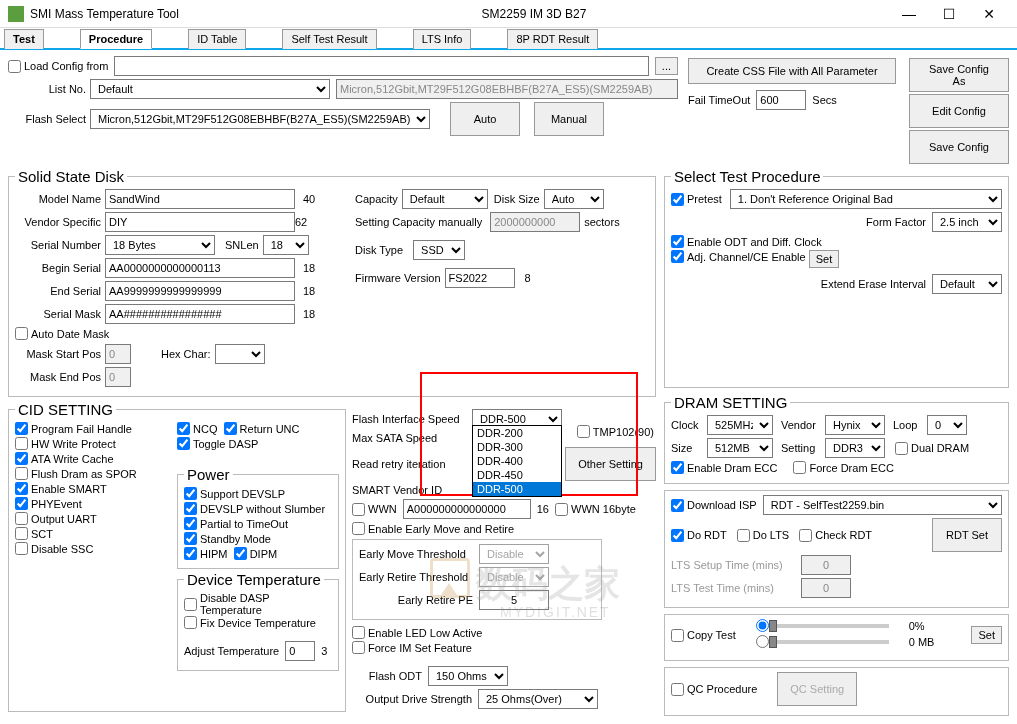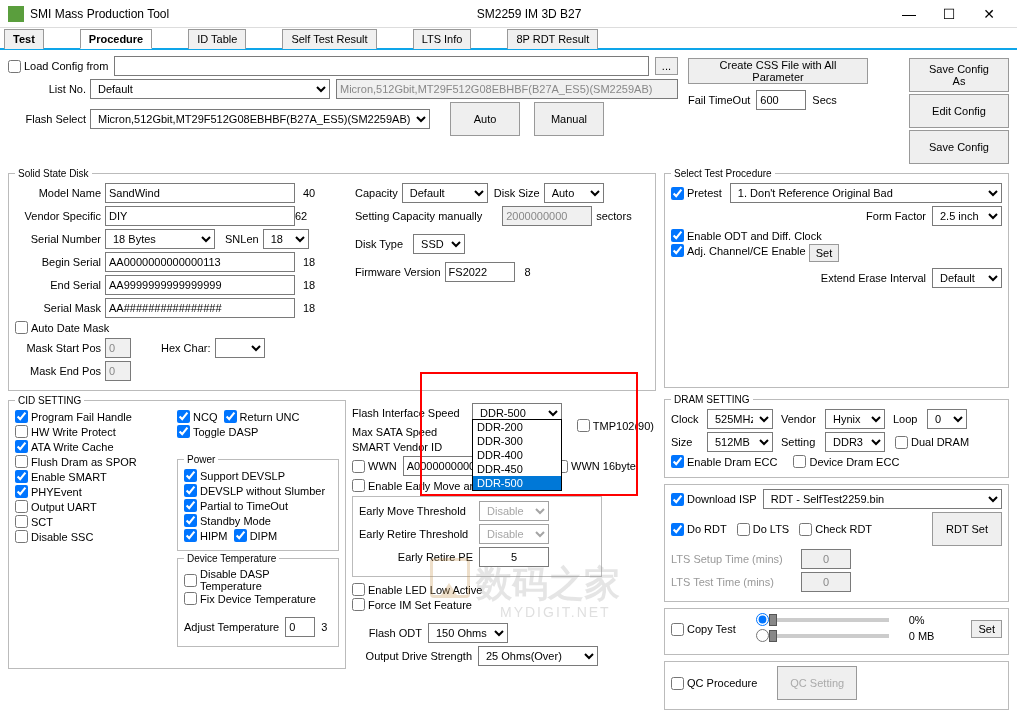--- a/index.html
+++ b/index.html
@@ -20,21 +20,21 @@
 .row { display: flex; align-items: center; margin-bottom: 3px; }
 .lbl { white-space: nowrap; }
 input[type=text], select { border: 1px solid #7a7a7a; height: 20px; padding: 1px 3px; font-size: 11px; background: #fff; }
 select { height: 20px; }
 input[type=text]:disabled { background: #f0f0f0; color: #888; }
 .btn { border: 1px solid #999; background: #efefef; height: 34px; padding: 0 12px; cursor: pointer; font-size: 11px; }
 .btn.small { height: 18px; padding: 0 6px; }
 input[type=checkbox] { margin-right: 3px; vertical-align: middle; }
 
 fieldset { border: 1px solid #bbb; padding: 4px 6px 6px 6px; margin: 0; position: relative; }
-legend { font-size: 10px; padding: 0 3px; margin-top: 10px; }
+legend { font-size: 15px; padding: 0 3px; margin-top: 10px; }
 
 .toprow { display: flex; gap: 10px; align-items: flex-start; }
 .leftcol { flex: 0 0 670px; }
 .rightcol { flex: 1; padding-top: 2px; }
 
 .rightbtns { text-align: right; }
 .rightbtns .btn { width: 100px; margin-bottom: 2px; display: block; margin-left: auto; }
 .dropdown-open { border: 1px solid #000; background: #fff; position: absolute; width: 90px; z-index: 100; }
 .dropdown-open div { padding: 1px 4px; }
 .dropdown-open div.sel { background: #0078d7; color: #fff; }
@@ -48,21 +48,21 @@
 
 .slider { display:inline-block; width:120px; height:4px; background:#ccc; position:relative; vertical-align:middle; }
 .slider .thumb { position:absolute; left:0; top:-4px; width:8px; height:12px; background:#888; border:1px solid #555; }
 label { display:inline-flex; align-items:center; }
 </style>
 </head>
 <body>
 
 <div class="titlebar">
   <div class="icon"></div>
-  <div class="title">SMI Mass Production Tool</div>
+  <div class="title">SMI Mass Temperature Tool</div>
   <div class="center">SM2259 IM 3D B27</div>
   <div class="winbtns">
     <div class="winbtn">—</div>
     <div class="winbtn">☐</div>
     <div class="winbtn">✕</div>
   </div>
 </div>
 
 <div class="tabs">
   <div class="tab bold">Test</div>
@@ -92,21 +92,21 @@
       <div class="row">
         <span class="lbl" style="width:78px;text-align:right;margin-right:4px">Flash Select</span>
         <select style="width:340px"><option>Micron,512Gbit,MT29F512G08EBHBF(B27A_ES5)(SM2259AB)</option></select>
         <button class="btn" style="margin-left:20px;width:70px">Auto</button>
         <button class="btn" style="margin-left:14px;width:70px">Manual</button>
       </div>
     </div>
     <div class="rightcol">
       <div style="display:flex;gap:8px;align-items:flex-start">
         <div style="flex:1">
-          <button class="btn" style="width:180px;height:26px">Create CSS File with All Parameter</button>
+          <button class="btn" style="width:208px;height:26px">Create CSS File with All Parameter</button>
           <div class="row" style="margin-top:6px">
             <span class="lbl">Fail TimeOut</span>
             <input type="text" style="width: 50px; margin: 0px 6px;" value="600">
             <span>Secs</span>
           </div>
         </div>
         <div class="rightbtns">
           <button class="btn">Save Config As</button>
           <button class="btn">Edit Config</button>
           <button class="btn">Save Config</button>
@@ -169,21 +169,21 @@
               </div>
           </div>
           <div style="flex:1">
             <div class="row">
                 <span class="lbl" style="margin-right:4px">Capacity</span>
                 <select style="width:86px"><option>Default</option></select>
                 <span style="margin:0 4px 0 6px">Disk Size</span>
                 <select style="width:60px"><option>Auto</option></select>
               </div>
             <div class="row">
-                <span class="lbl" style="margin-right:16px">Setting Capacity manually</span>
+                <span class="lbl" style="margin-right:4px">Setting Capacity manually</span>
                 <input type="text" disabled="" style="width: 90px; margin: 0px 4px;" value="2000000000">
                 <span>sectors</span>
               </div>
             <div class="row" style="margin-top:8px">
                 <span class="lbl" style="margin-right:4px">Disk Type</span>
                 <select style="width:52px;margin-left:6px"><option>SSD</option></select>
               </div>
             <div class="row" style="margin-top:8px">
                 <span class="lbl" style="margin-right:4px">Firmware Version</span>
                 <input type="text" style="width: 70px;" value="FS2022">
@@ -301,20 +301,25 @@
           
           <div class="dropdown-open" style="left:120px;top:24px">
             <div>DDR-200</div>
             <div>DDR-300</div>
             <div>DDR-400</div>
             <div>DDR-450</div>
             <div class="sel">DDR-500</div>
           </div>
           <div class="row">
               <span class="lbl" style="width:120px">Max SATA Speed</span>
+            </div>
+          <div class="row">
+              <span class="lbl" style="width:120px">Read retry iteration</span>
+              <span style="flex:1"></span>
+              <button class="btn">Other Setting</button>
             </div>
           <div style="position:absolute;right:2px;top:24px"><label>
                 <input type="checkbox" style="">
                 <span>TMP102(90)</span>
               </label></div>
           <div class="row">
               <span class="lbl" style="width:120px">SMART Vendor ID</span>
             </div>
           <div class="row"><label>
                 <input type="checkbox" style="">
@@ -411,21 +416,21 @@
               <span>Dual DRAM</span>
             </label>
         </div>
         <div class="row">
           <label>
               <input type="checkbox" checked="" style="">
               <span>Enable Dram ECC</span>
             </label>
           <label style="margin-left:16px">
               <input type="checkbox" style="">
-              <span>Device Dram ECC</span>
+              <span>Force Dram ECC</span>
             </label>
         </div>
       </fieldset>
 
       <fieldset style="margin-top:6px">
         <div class="row">
             <label>
               <input type="checkbox" checked="" style="">
               <span>Download ISP</span>
             </label>

